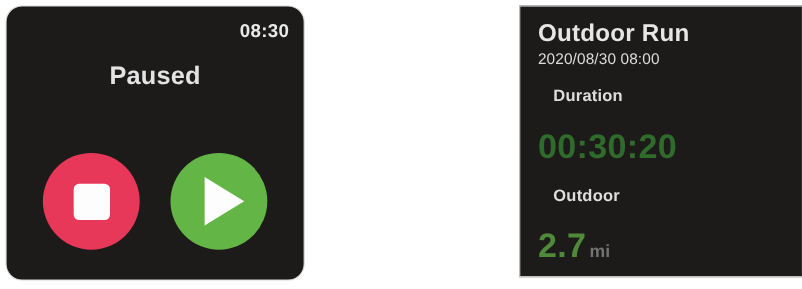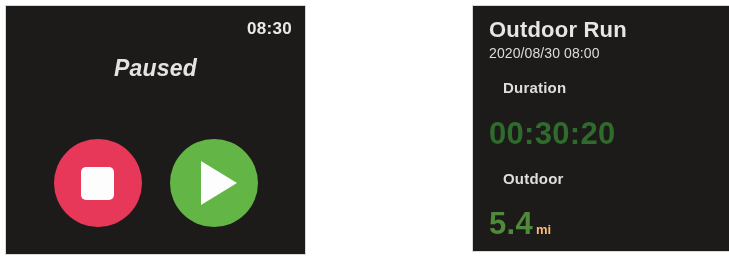--- a/index.html
+++ b/index.html
@@ -20,22 +20,23 @@
     position: absolute;
     background: #1c1b1a;
     border: 1px solid #d8d8d8;
     box-sizing: border-box;
     overflow: hidden;
   }
 
   #screen-paused {
     left: 5px;
     top: 5px;
-    width: 301px;
+    width: 272px;
     height: 250px;
+    border-radius: 15px;
   }
 
   #screen-summary {
     left: 472px;
     top: 5px;
     width: 284px;
     height: 247px;
   }
 
   
@@ -54,21 +55,20 @@
     position: absolute;
     left: 0;
     right: 0;
     top: 51px;
     text-align: center;
     color: #e3e3e3;
     font-size: 23px;
     font-weight: bold;
     letter-spacing: 0.2px;
     line-height: 1;
-    font-style: italic;
   }
 
   .control-row {
     position: absolute;
     left: 0;
     right: 0;
     top: 133px;
     display: flex;
     justify-content: center;
     align-items: center;
@@ -154,23 +154,23 @@
     line-height: 1.15;
     margin-top: 19px;
     letter-spacing: 0.3px;
   }
 
   .metric-value.bright {
     color: #4f8a3a;
   }
 
   .metric-unit {
-    font-size: 13px;
-    font-weight: bold;
-    color: #fdba74;
+    font-size: 16px;
+    font-weight: bold;
+    color: #737373;
     margin-left: 3px;
     letter-spacing: 0;
   }
 </style>
 </head>
 <body>
 
 <div class="watch-screen" id="screen-paused">
 
   <div class="status-time">08:30</div>
@@ -199,18 +199,18 @@
     <div class="summary-date">2020/08/30 08:00</div>
 
     <div class="metric-block">
       <div class="metric-label">Duration</div>
       <div class="metric-value">00:30:20</div>
     </div>
 
     <div class="metric-block">
       <div class="metric-label">Outdoor</div>
       <div class="metric-value bright">
-        <span>5.4</span><span class="metric-unit">mi</span>
+        <span>2.7</span><span class="metric-unit">mi</span>
       </div>
     </div>
 
   </div>
 </div>
 
 </body></html>

